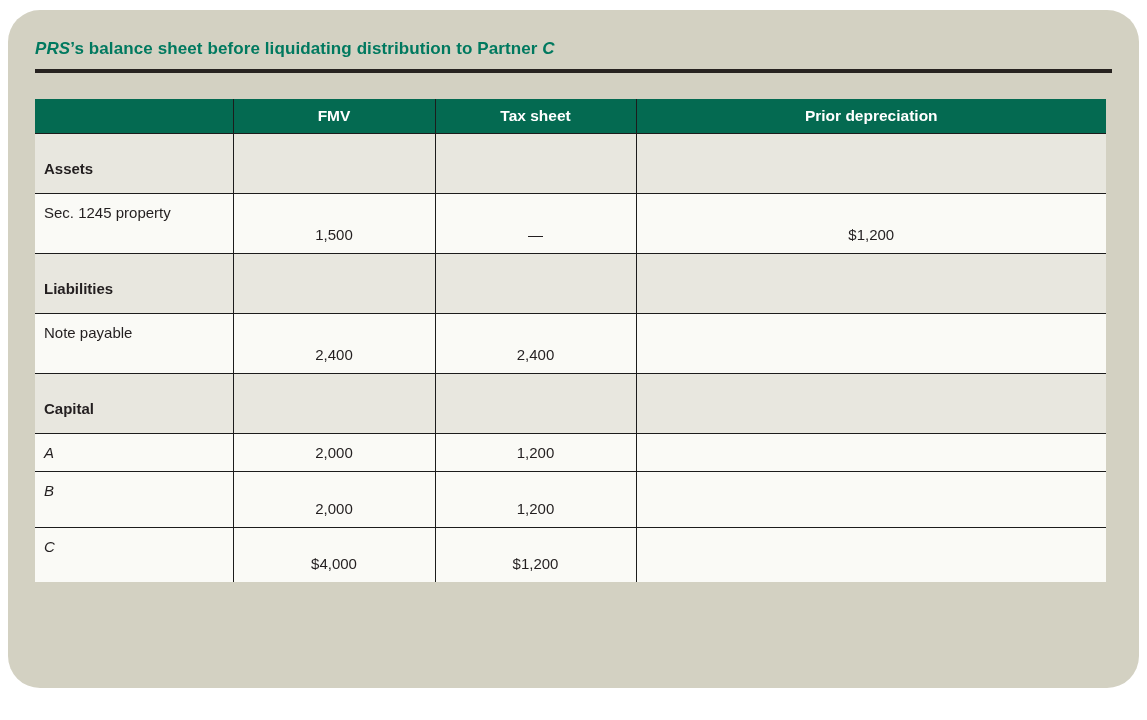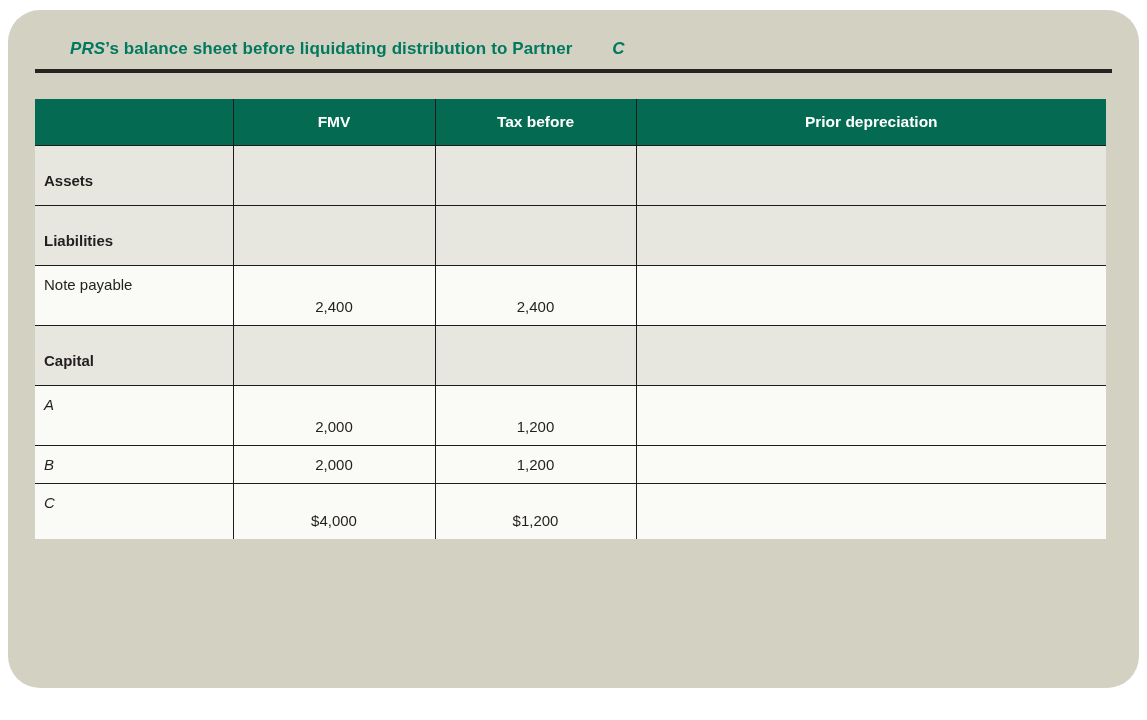--- a/index.html
+++ b/index.html
@@ -17,30 +17,30 @@
     font-family:"Liberation Sans", sans-serif;color:var(--text-dark);}
   .card{
     position:absolute;left:8px;top:10px;width:1131px;height:678px;
     background:var(--card-beige);border-radius:32px;
     padding:24px 27px 0 27px;overflow:hidden;
   }
   .title{
     font-size:17px;font-weight:bold;color:var(--title-green);
     letter-spacing:0.1px;line-height:22px;margin-top:4px;
   }
-  .title .it{font-style:italic;margin-left:35px;}
+  .title .it{font-style:italic;}
   .rule{height:4px;background:var(--rule-dark);margin-top:9px;width:1077px;}
   table{
     border-collapse:collapse;table-layout:fixed;width:1071px;margin-top:26px;
     font-size:15px;
   }
   col.c1{width:198px;} col.c2{width:202px;} col.c3{width:201px;} col.c4{width:470px;}
   thead th{
     background:var(--header-green);color:#ffffff;font-weight:bold;
-    font-size:15.5px;height:46px;text-align:center;vertical-align:middle;
+    font-size:15.5px;height:34px;text-align:center;vertical-align:middle;
     border-bottom:1px solid var(--border-dark);
   }
   th:nth-child(n+2), td:nth-child(n+2){border-left:1.5px solid var(--border-dark);}
   tbody td{border-bottom:1px solid var(--border-dark);}
   tbody tr:last-child td{border-bottom:none;}
   tbody tr{height:60px;background:var(--data-row);}
   tbody tr:nth-child(6){height:38px;}
   tbody tr:nth-child(7){height:56px;}
   tbody tr:nth-child(n+8){height:55px;}
   tbody tr.section{background:var(--section-row);}
@@ -61,30 +61,36 @@
     <colgroup>
       <col class="c1">
         <col class="c2">
         <col class="c3">
         <col class="c4">
     </colgroup>
     <thead>
       <tr>
         <th></th>
         <th>FMV</th>
-        <th>Tax before</th>
+        <th>Tax sheet</th>
         <th>Prior depreciation</th>
       </tr>
     </thead>
     <tbody id="tbody">
         <tr class="section">
           <td class="label">Assets</td>
           <td class="val"></td>
           <td class="val"></td>
           <td class="val"></td>
+        </tr>
+        <tr class="data">
+          <td class="label">Sec. 1245 property</td>
+          <td class="val">1,500</td>
+          <td class="val">—</td>
+          <td class="val">$1,200</td>
         </tr>
         <tr class="section">
           <td class="label">Liabilities</td>
           <td class="val"></td>
           <td class="val"></td>
           <td class="val"></td>
         </tr>
         <tr class="data">
           <td class="label">Note payable</td>
           <td class="val">2,400</td>

